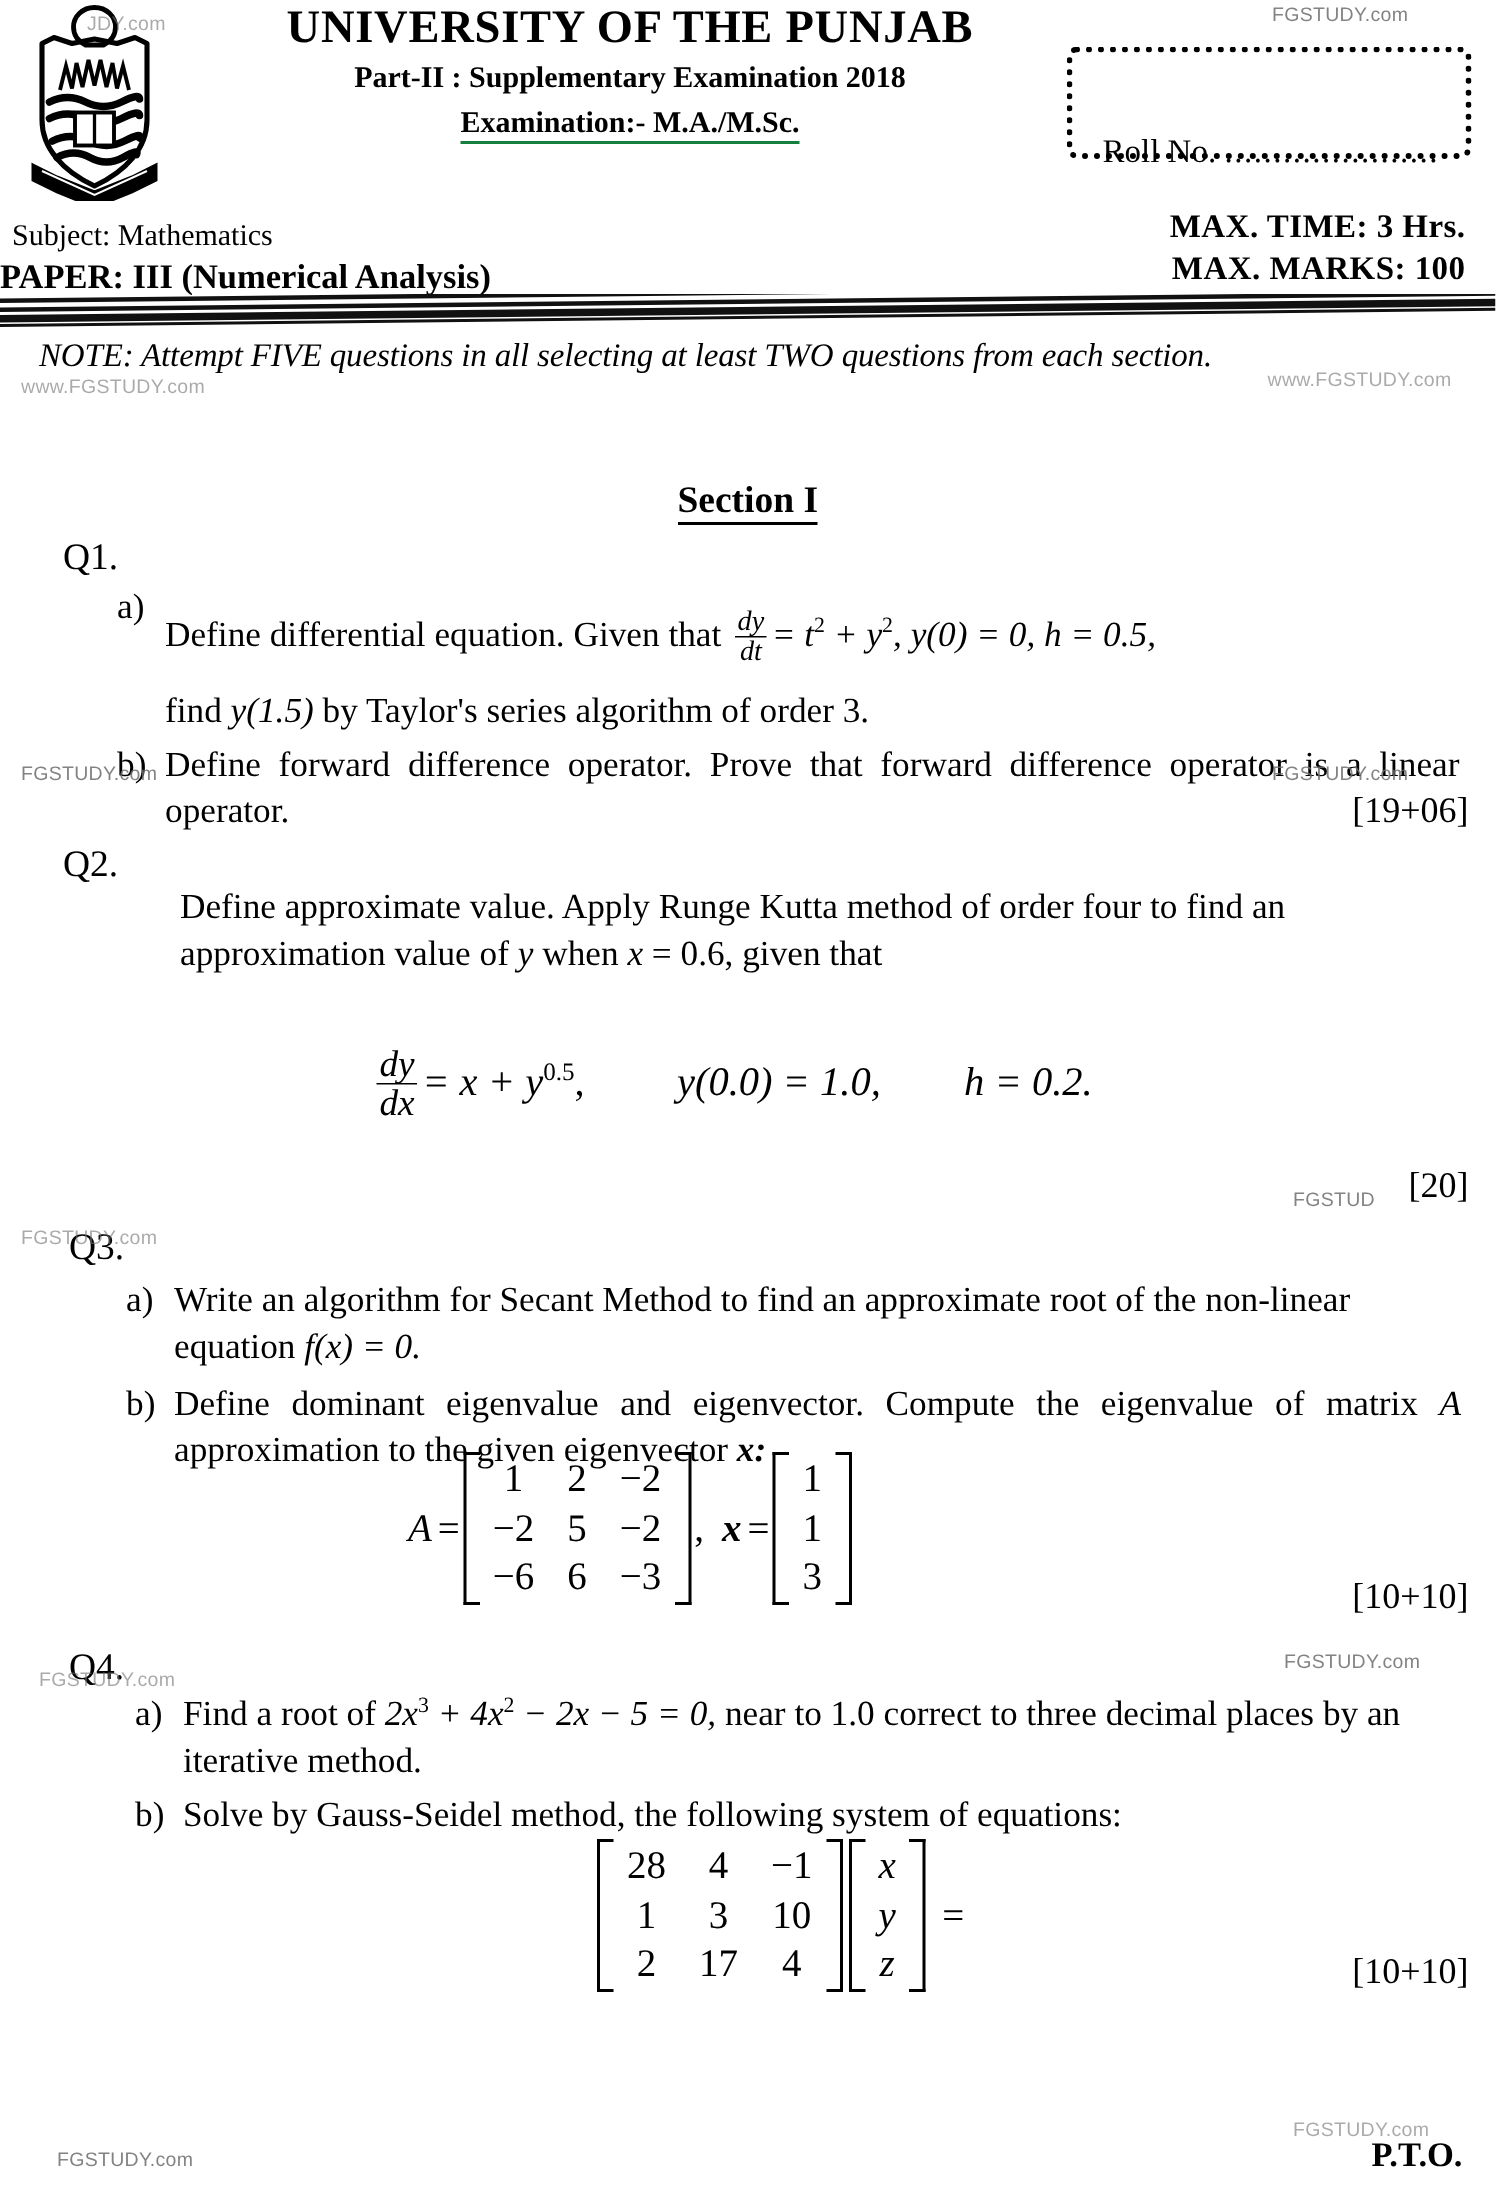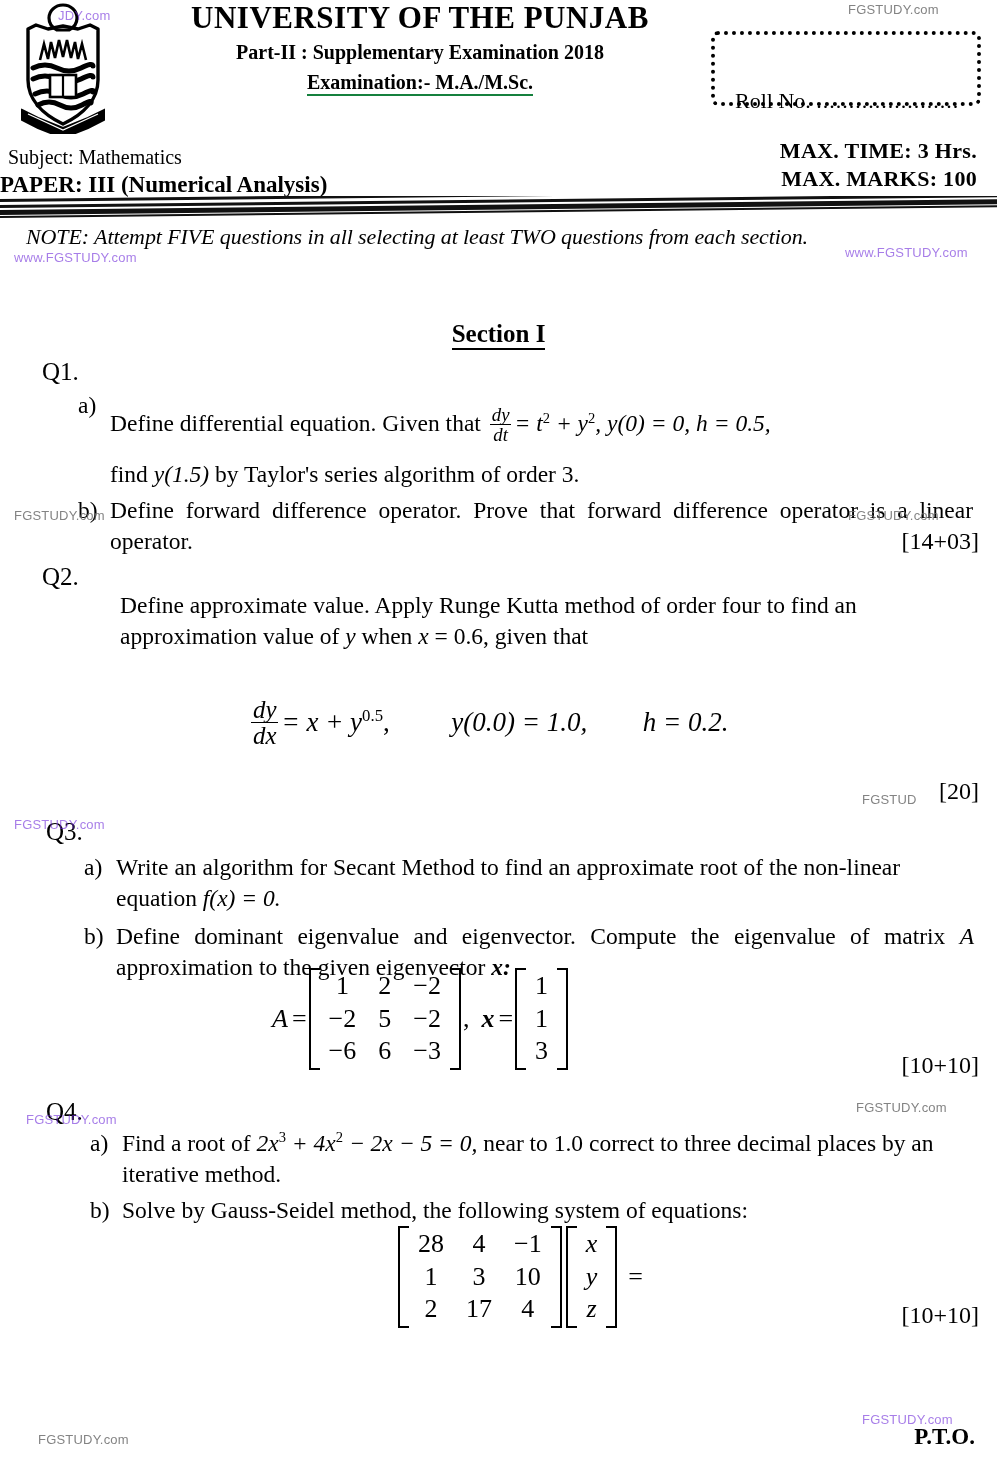--- a/index.html
+++ b/index.html
@@ -27,21 +27,21 @@
   .wm {
     position: absolute;
     font-family: "Liberation Sans", "DejaVu Sans", sans-serif;
     font-size: 13px;
     color: #6e6e6e;
     letter-spacing: 0.2px;
     white-space: nowrap;
     opacity: .85;
     pointer-events: none;
   }
-  .wm.faint { color: #6d28d9; opacity: .6; }
+  .wm.faint { color: #737373; opacity: .6; }
 
   
   .crest {
     position: absolute;
     left: 14px;
     top: 2px;
     width: 98px;
     height: 132px;
   }
 
@@ -364,21 +364,21 @@
         <span>find</span>
         <span class="mi">y(1.5)</span>
         <span>by Taylor's series algorithm of order 3.</span>
       </span>
     </div>
     <div class="part" style="margin-top:4px;">
       <span class="plabel">b)</span>
       <span class="ptext justify">Define forward difference operator. Prove that forward difference operator is a linear operator.</span>
     </div>
   </div>
-  <div class="marks" style="top:528px;">[14+03]</div>
+  <div class="marks" style="top:528px;">[19+06]</div>
 
   <div class="qnum" style="left:42px; top:563px;">Q2.</div>
   <div class="qbody" style="left:120px; top:590px; width:856px;">
     <span>Define approximate value. Apply Runge  Kutta method of order four to find an approximation value of</span>
     <span class="mi">y</span><span> when </span><span class="mi">x</span><span> = 0.6, given that</span>
   </div>
 
   <div class="disp-eq" style="left:248px; top:682px;">
     <span class="frac">
       <span class="num mi">dy</span>

